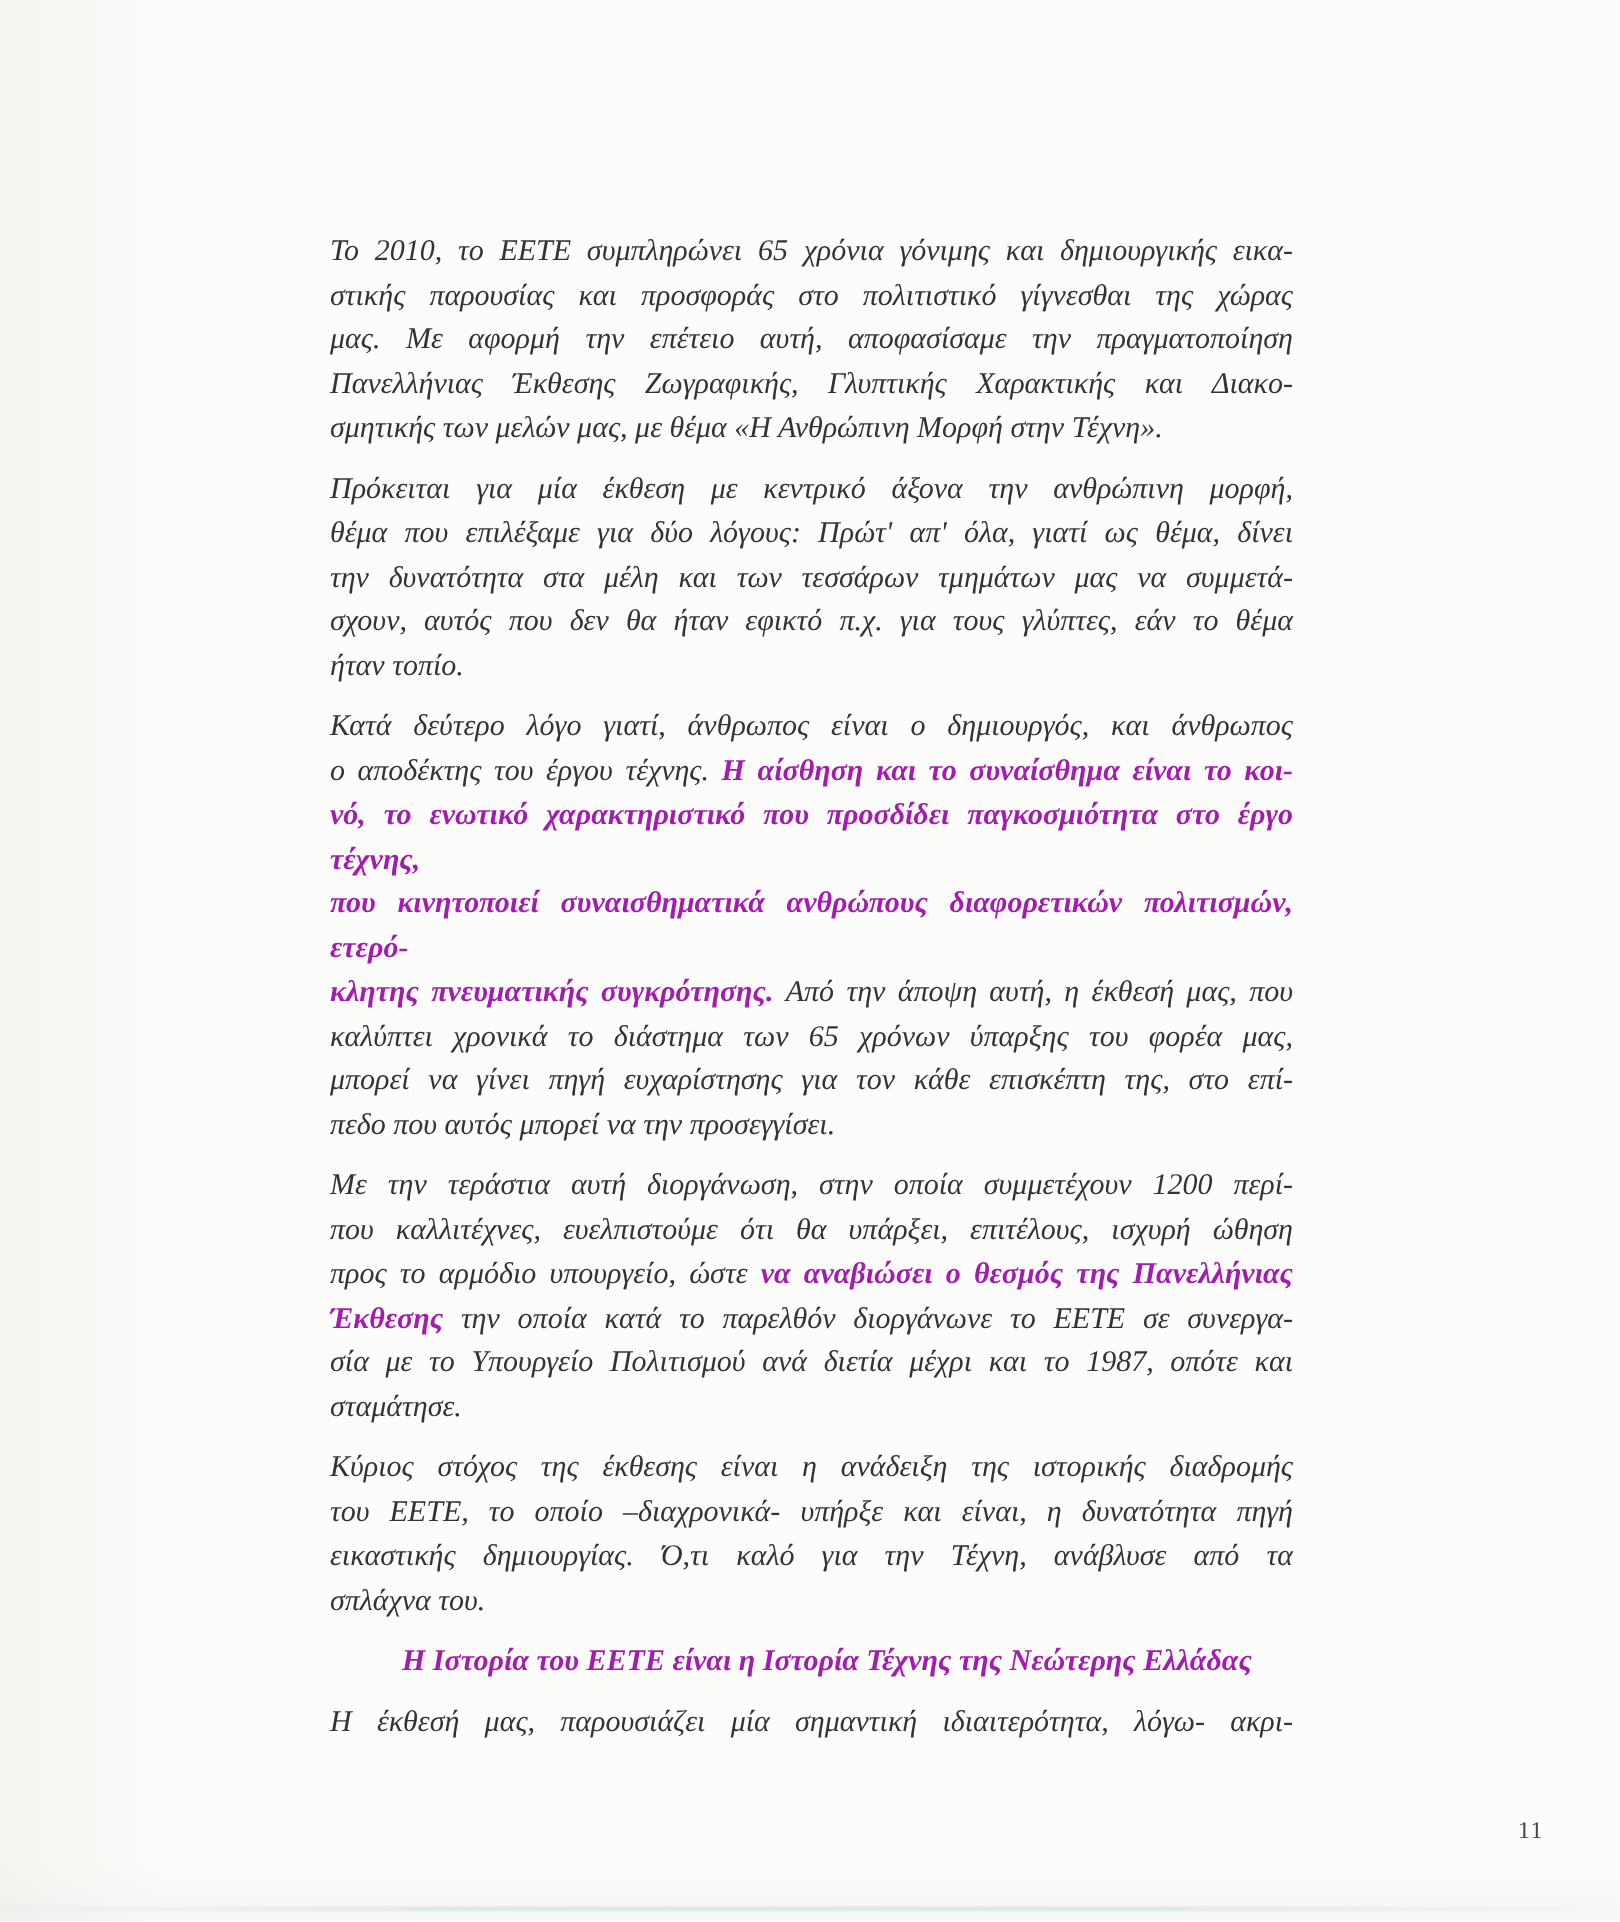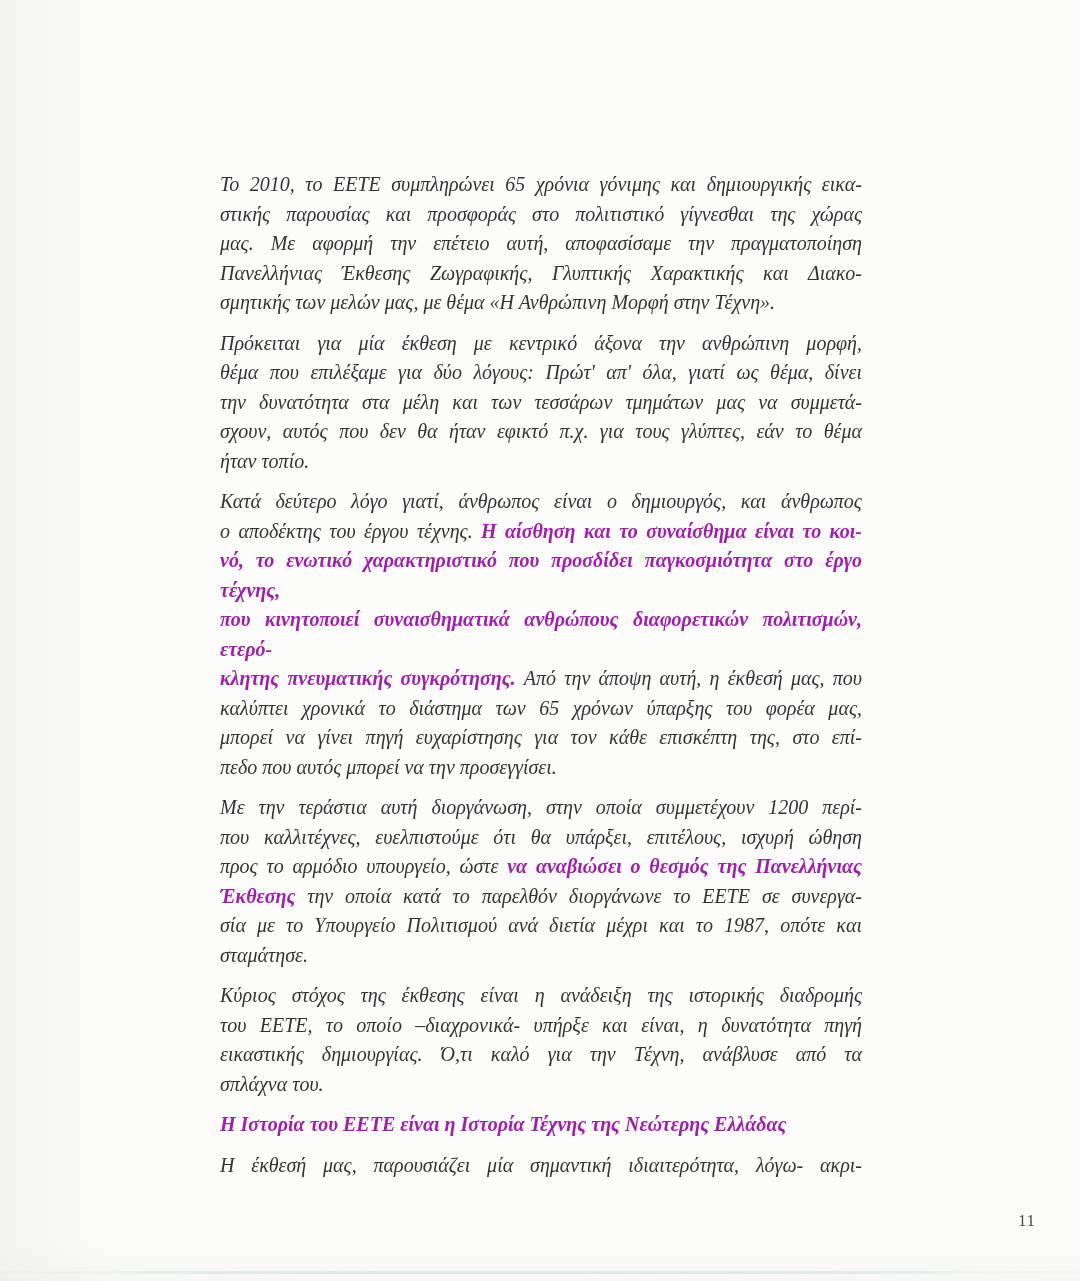--- a/index.html
+++ b/index.html
@@ -21,21 +21,21 @@
     position: absolute;
     inset: 0;
     pointer-events: none;
     background:
       linear-gradient(90deg, rgba(214,214,206,0.22), rgba(255,255,255,0) 110px),
       linear-gradient(0deg, rgba(230,233,231,0.25), rgba(255,255,255,0) 40px);
   }
   .text-block {
     position: absolute;
     left: 220px;
-    top: 170px;
+    top: 153px;
     width: 642px;
     font-family: "Liberation Serif", "DejaVu Serif", serif;
     font-style: italic;
     font-size: 20px;
     line-height: 29.5px;
     color: #333336;
   }
   .para {
     margin: 0 0 11px 0;
   }
@@ -46,27 +46,27 @@
   }
   .line.line-last {
     text-align-last: left;
   }
   .seg.bold {
     font-weight: 700;
     color: #a21caf;
   }
   .para.heading {
     margin-top: 3px;
+    margin-left: 48px;
   }
   .page-number {
     position: absolute;
     left: 1012px;
     top: 1212px;
     width: 30px;
-    text-align: center;
     font-family: "Liberation Serif", "DejaVu Serif", serif;
     font-style: normal;
     font-size: 16px;
     letter-spacing: 1px;
     color: #43474c;
   }
   .scan-edge-bottom {
     position: absolute;
     left: 0;
     right: 0;

